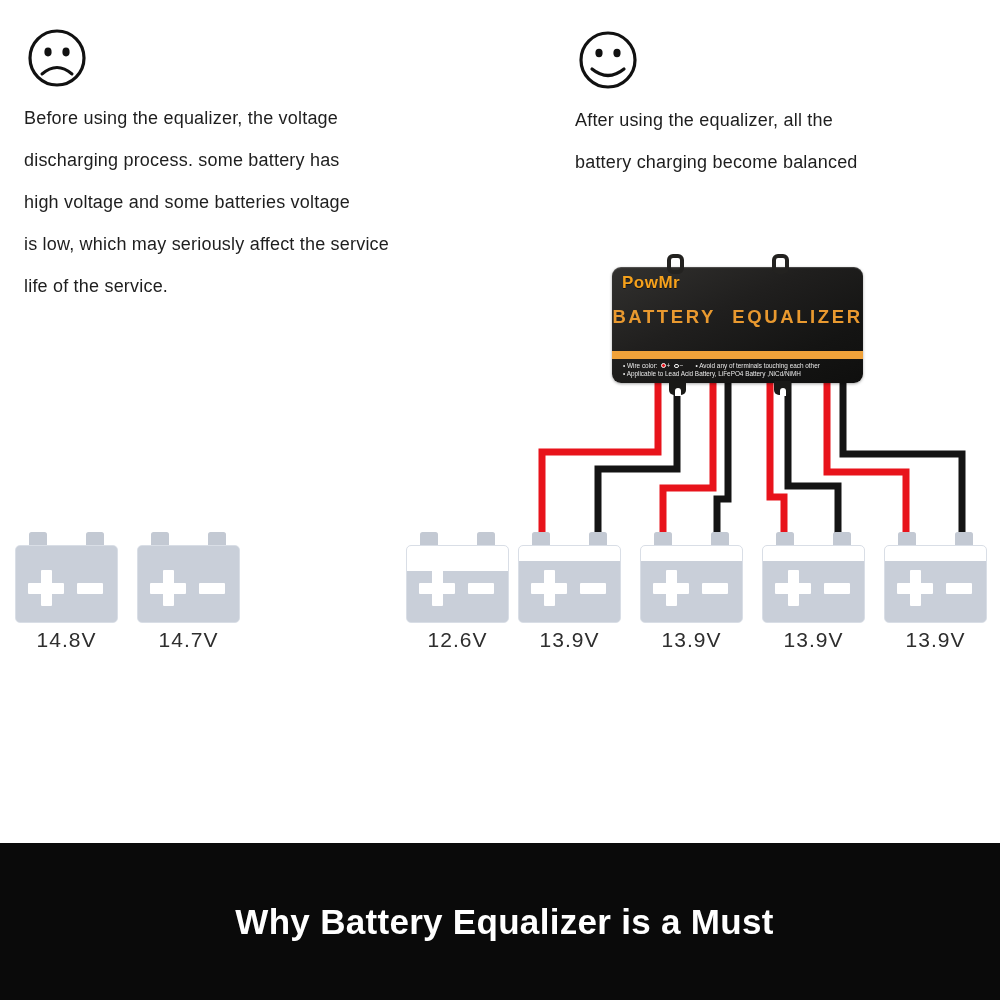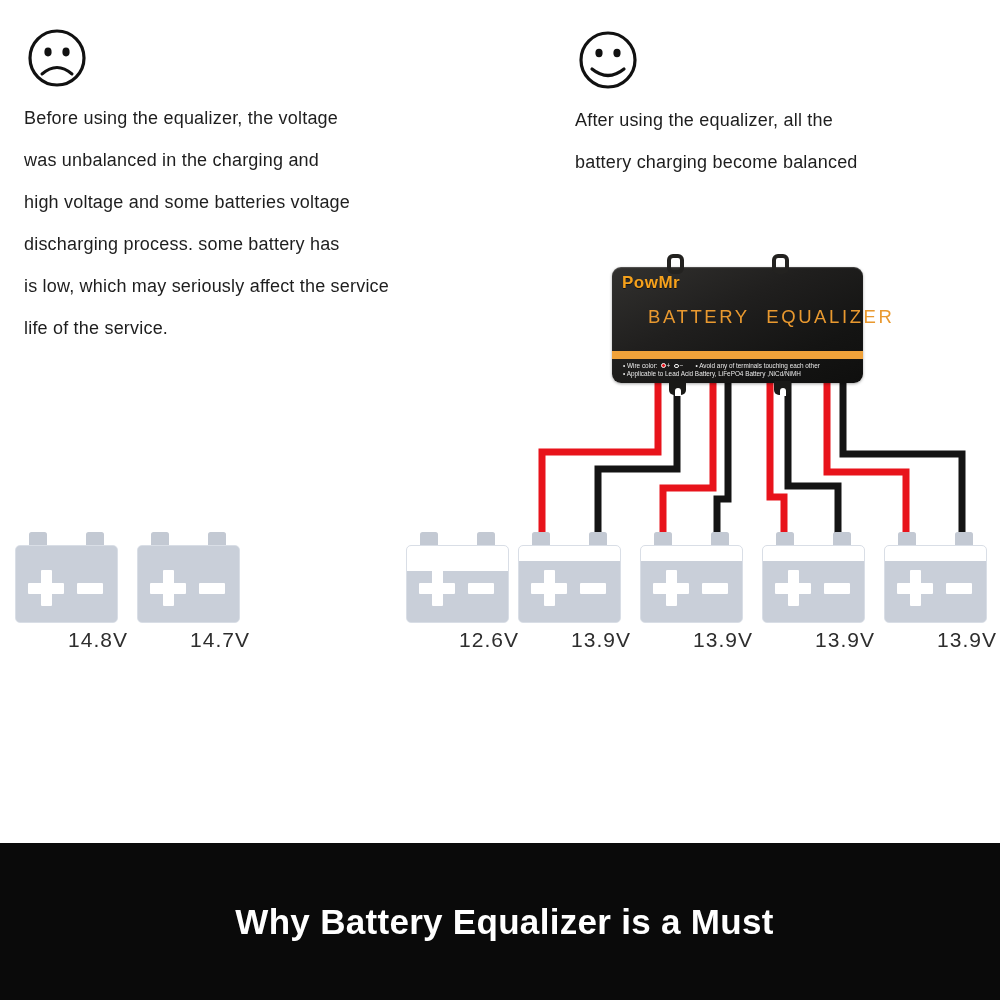--- a/index.html
+++ b/index.html
@@ -40,22 +40,22 @@
     content:""; position:absolute; left:5.5px; bottom:-1px; width:6px; height:8px;
     background:#ffffff; border-radius:3px 3px 0 0;
   }
   .brand {
     position:absolute; left:10px; top:6px; color:#f5a11c;
     font-size:17px; font-weight:700; letter-spacing:0.5px;
     text-shadow:0 1px 0 rgba(0,0,0,0.6);
   }
   .device-title {
     position:absolute; left:0; top:39px; width:100%; text-align:center;
-    color:#e9992f; font-size:18.5px; font-weight:400;
-    letter-spacing:2.6px; word-spacing:9px; white-space:nowrap;padding-left:36px;
+    color:#e9992f; font-size:18.5px; font-weight:700;
+    letter-spacing:2.6px; word-spacing:9px; white-space:nowrap;
   }
   .stripe { position:absolute; left:0; top:84px; width:100%; height:8px; background:#f0a23a; }
   .notes { position:absolute; left:11px; top:95px; right:6px; color:#e9e9e9; font-size:6.4px; line-height:7.8px; }
   .note-row { display:flex; align-items:center; white-space:nowrap; }
   .dot-pos {
     display:inline-block; width:5px; height:5px; border-radius:50%;
     background:#e8131b; border:0.8px solid #f5f5f5; margin:0 1px 0 3px;
   }
   .dot-neg {
     display:inline-block; width:4.5px; height:4.5px; border-radius:50%;
@@ -80,21 +80,21 @@
     content:""; position:absolute; left:0; top:12.5px; width:36px; height:11px; background:#ffffff; border-radius:1px;
   }
   .sym-plus::after {
     content:""; position:absolute; left:12.5px; top:0; width:11px; height:36px; background:#ffffff; border-radius:1px;
   }
   .sym-minus {
     position:absolute; left:61px; top:37px; width:26px; height:10.5px;
     background:#ffffff; border-radius:1px;
   }
   .v-label {
-    position:absolute; left:-10px; top:96px; width:123px; text-align:right;
+    position:absolute; left:-10px; top:96px; width:123px; text-align:center;
     color:#2e2e2e; font-size:21px; font-weight:500; letter-spacing:1px;
   }
   
   .banner {
     position:absolute; left:0; top:843px; width:1000px; height:157px;
     background:#0a0a0a; display:flex; align-items:center; justify-content:center; z-index:5;padding-left:9px;
   }
   .banner-title { color:#ffffff; font-size:35px; font-weight:700; letter-spacing:0.3px; }
 </style>
 </head>
@@ -104,23 +104,22 @@
 
   <svg class="mood mood-sad" width="62" height="64" viewBox="0 0 62 64">
     <circle cx="30" cy="31" r="27" fill="none" stroke="#111111" stroke-width="3.2"></circle>
     <ellipse cx="21" cy="25" rx="3.6" ry="4.4" fill="#111111"></ellipse>
     <ellipse cx="39" cy="25" rx="3.6" ry="4.4" fill="#111111"></ellipse>
     <path d="M15 47 Q30 34 45 47" fill="none" stroke="#111111" stroke-width="3" stroke-linecap="round"></path>
   </svg>
 
   <div class="para para-before">
     <div class="pline">Before using the equalizer, the voltage</div>
-    <div class="pline">was unbalanced in the charging and</div>
+    <div class="pline">discharging process. some battery has</div>
     <div class="pline">high voltage and some batteries voltage</div>
-    <div class="pline">discharging process. some battery has</div>
     <div class="pline">is low, which may seriously affect the service</div>
     <div class="pline">life of the service.</div>
   </div>
 
   <svg class="mood mood-happy" width="62" height="64" viewBox="0 0 62 64">
     <circle cx="31" cy="31" r="27" fill="none" stroke="#111111" stroke-width="3.2"></circle>
     <ellipse cx="22" cy="24" rx="3.6" ry="4.2" fill="#111111"></ellipse>
     <ellipse cx="40" cy="24" rx="3.6" ry="4.2" fill="#111111"></ellipse>
     <path d="M15 40 Q31 53 47 40" fill="none" stroke="#111111" stroke-width="3.2" stroke-linecap="round"></path>
   </svg>

